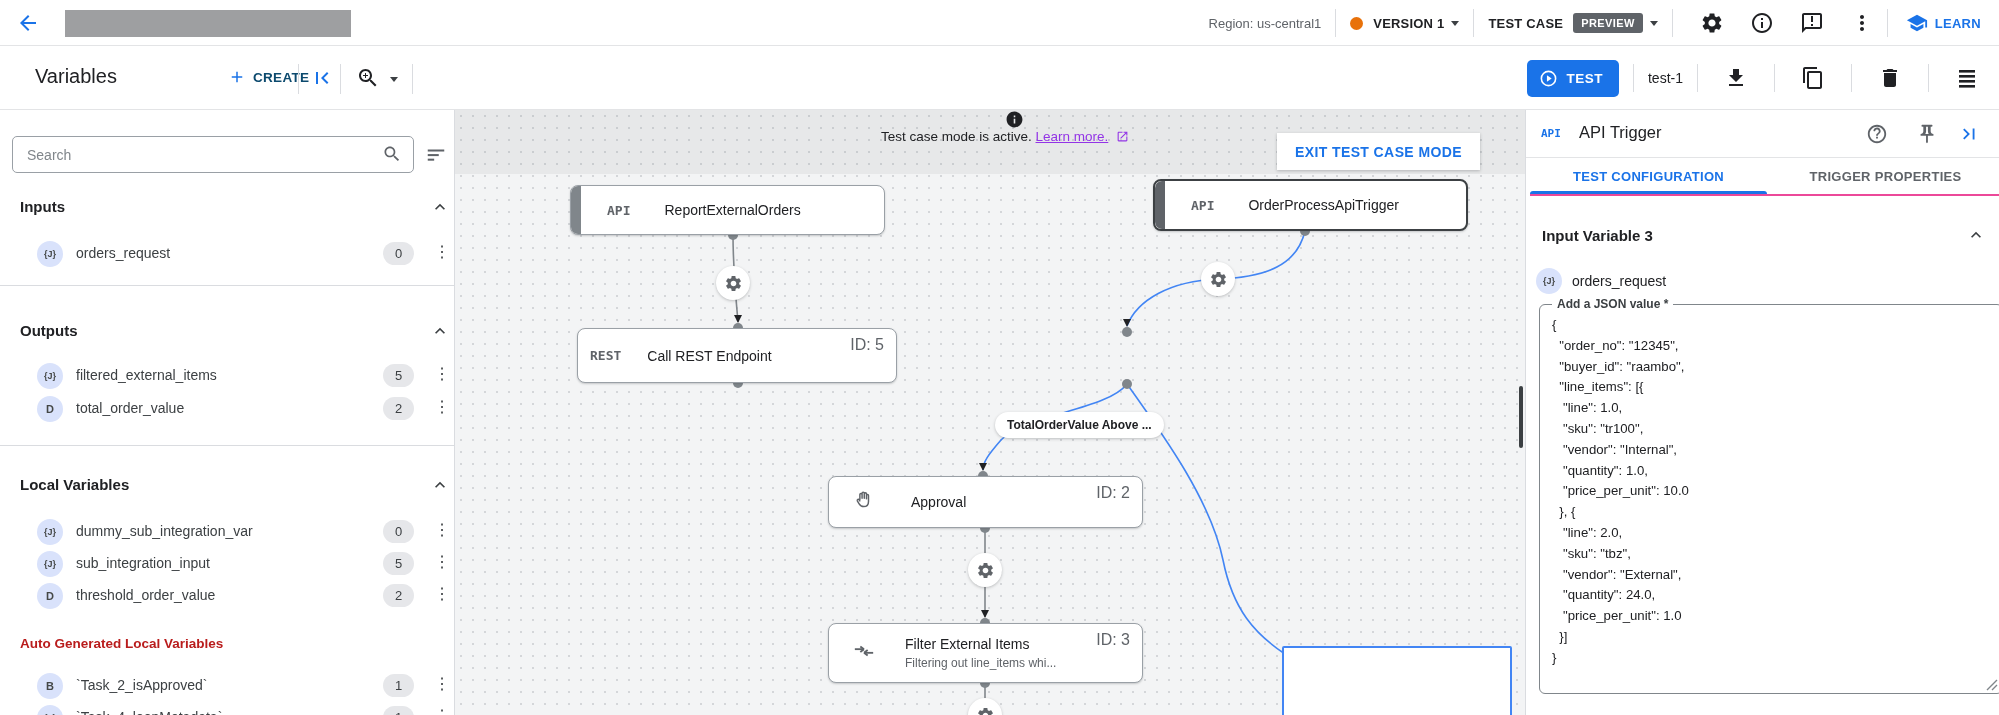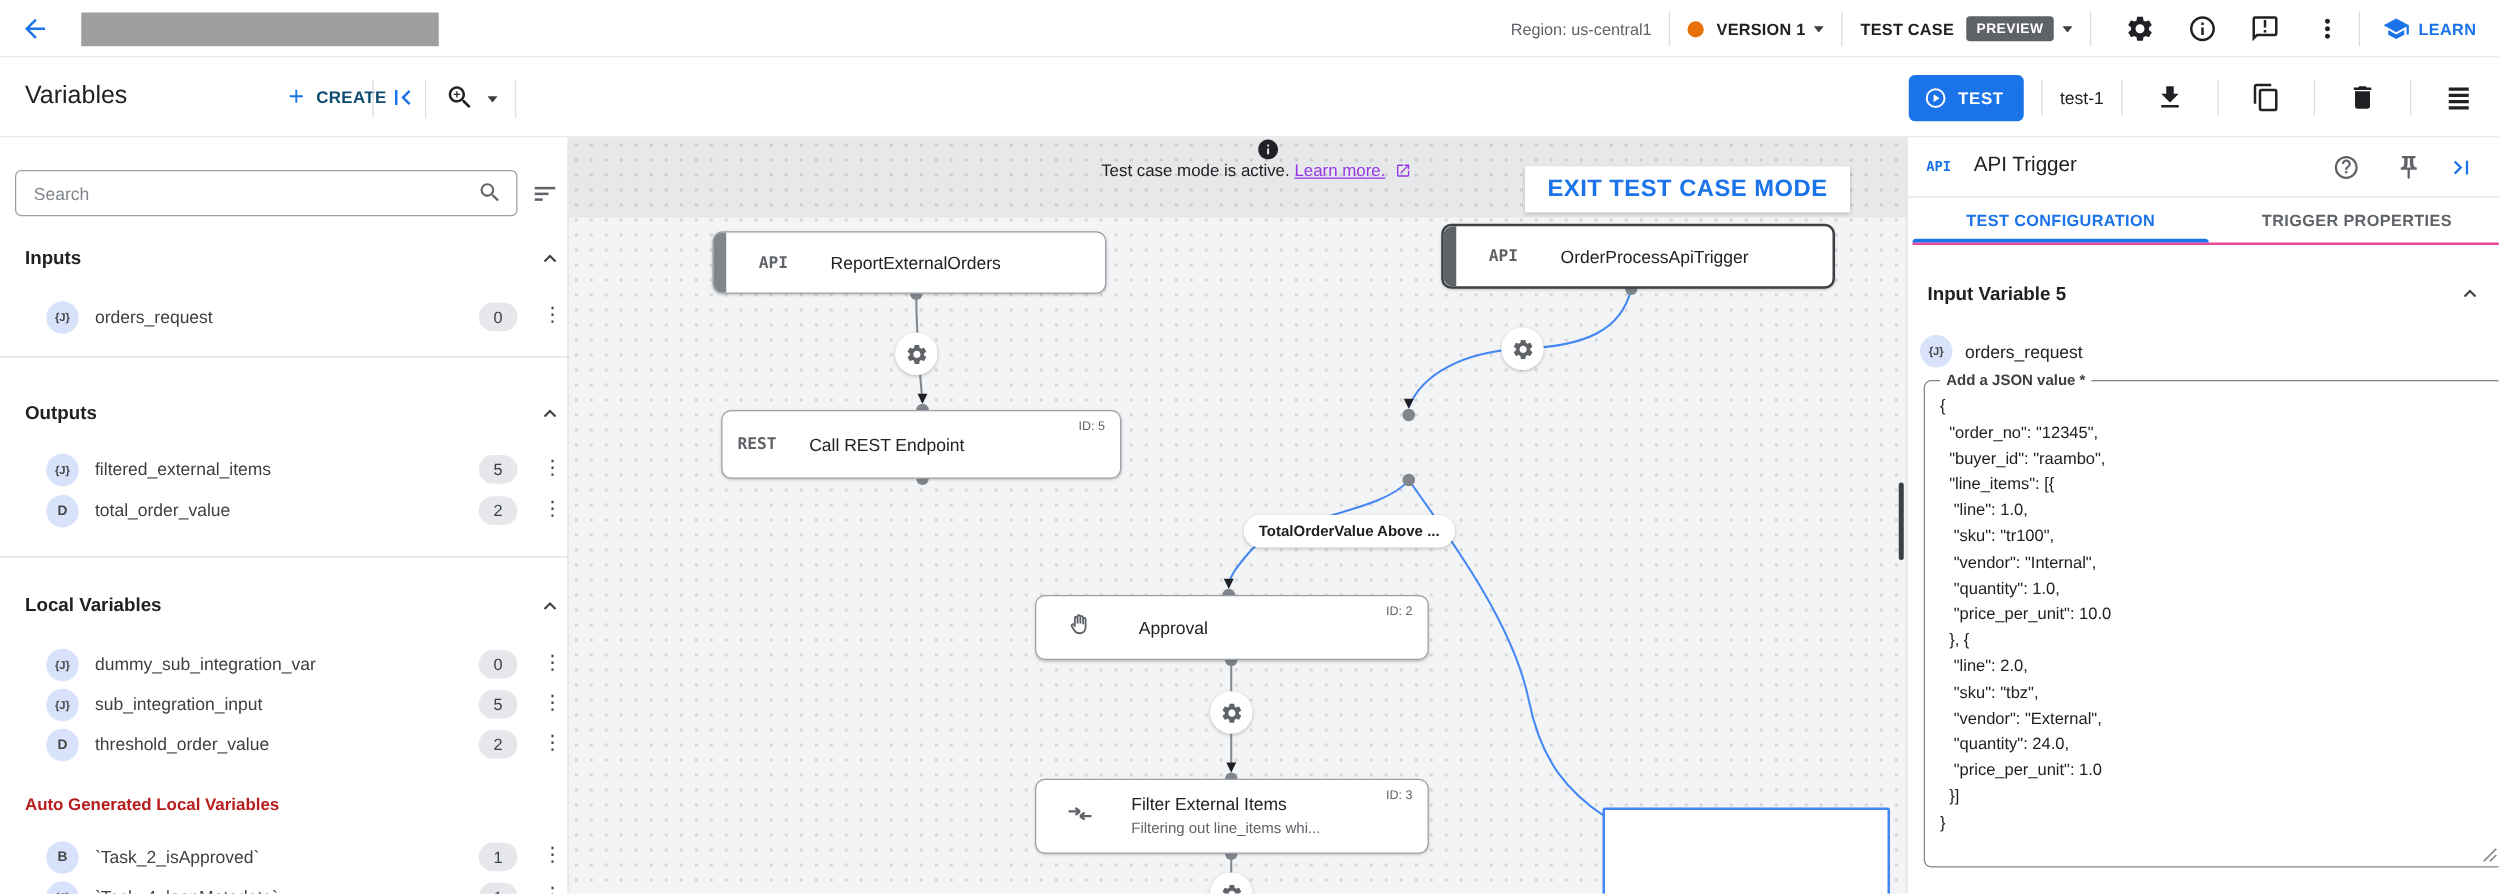--- a/index.html
+++ b/index.html
@@ -23,21 +23,21 @@
   .preview-chip { margin-left:10px; background:#5f6368; color:#fff; font-size:11px; font-weight:bold;
     letter-spacing:.4px; padding:4px 8px; border-radius:3px; }
   .icon-btn { width:24px; height:24px; color:#202124; margin:0 13px; cursor:pointer; }
   .learn { display:flex; align-items:center; color:#1a73e8; font-size:13px; font-weight:bold;
     letter-spacing:.3px; margin:0 18px 0 4px; cursor:pointer; }
   .learn svg { margin-right:7px; }
 
   
   .toolbar { position:absolute; left:0; top:46px; width:1999px; height:64px; background:#fff;
     border-bottom:1px solid #e3e4e6; }
-  .page-title { position:absolute; left:20px; top:19px; font-size:20px; color:#202124; }
+  .page-title { position:absolute; left:35px; top:19px; font-size:20px; color:#202124; }
   .create-btn { position:absolute; left:228px; top:22px; display:flex; align-items:center; color:#0c4a6e;
     font-size:13.5px; font-weight:bold; letter-spacing:.3px; cursor:pointer; }
   .create-btn svg { margin-right:7px; }
   .v-div { position:absolute; top:18px; width:1px; height:30px; background:#dadce0; }
   .tool-icon { position:absolute; top:20px; width:24px; height:24px; color:#202124; cursor:pointer; }
   .zoom-caret { position:absolute; left:383px; top:31px; }
   .toolbar-right { position:absolute; right:0; top:0; height:64px; display:flex; align-items:center; }
   .test-btn { display:flex; align-items:center; background:#1a73e8; color:#fff; font-size:13.5px;
     font-weight:bold; letter-spacing:.5px; padding:9px 16px 9px 12px; border-radius:5px; cursor:pointer; }
   .test-btn svg { margin-right:8px; }
@@ -73,38 +73,38 @@
   
   .canvas { position:relative; width:1070px; height:605px; background:#f3f4f5;
     background-image:radial-gradient(#d4d6d9 1.2px, transparent 1.3px); background-size:12px 12px; overflow:hidden; }
   .banner { position:absolute; left:0; top:0; width:1070px; height:64px; background:rgba(95,99,104,0.08);
     display:flex; align-items:center;flex-direction:column; }
   .banner-info-icon { width:19px; height:19px; margin-left:48px; color:#202124; }
   .banner-text { margin-left:30px; font-size:13.5px; color:#202124; }
   .banner-link { color:#9334e6; text-decoration:underline; cursor:pointer; }
   .ext-icon { display:inline-block; width:13px; height:13px; color:#9334e6; margin-left:4px; vertical-align:-2px; }
   .exit-btn { position:absolute; right:45px; top:23px; height:37px; background:#fff; border-radius:0;
-    color:#1a73e8; font-size:19px; font-weight:bold; letter-spacing:.4px; display:flex; align-items:center;
+    color:#1a73e8; font-size:14px; font-weight:bold; letter-spacing:.4px; display:flex; align-items:center;
     padding:0 18px; box-shadow:0 1px 3px rgba(60,64,67,.3); cursor:pointer; }
   .edges { position:absolute; left:0; top:0; width:1070px; height:605px; }
   .gear-chip { position:absolute; width:34px; height:34px; background:#fff; border-radius:50%;
     box-shadow:0 1px 3px rgba(60,64,67,.3); display:flex; align-items:center; justify-content:center;
     color:#5f6368; cursor:pointer; }
   .node { position:absolute; background:#fff; border:1px solid #9aa0a6; border-radius:8px;
     box-shadow:0 1px 2px rgba(60,64,67,.25); cursor:pointer; }
   .node.selected { border:2px solid #3c4043; }
   .accent-bar { position:absolute; left:0; top:0; bottom:0; width:10px; background:#80868b;
     border-radius:7px 0 0 7px; }
   .node.selected .accent-bar { background:#5f6368; }
   .node-inner { position:absolute; inset:0; display:flex; align-items:center; }
   .node-type { font-family:"DejaVu Sans Mono", monospace; font-size:13px; font-weight:bold; color:#5f6368;
     margin-left:36px; letter-spacing:0; }
   .node-title { font-size:14px; color:#202124; margin-left:34px; }
   .node-icon { margin-left:24px; color:#5f6368; }
-  .node-id { position:absolute; top:7px; right:12px; font-size:10px; color:#5f6368; }
+  .node-id { position:absolute; top:7px; right:12px; font-size:16px; color:#5f6368; }
   .node-col { margin-left:30px; }
   .node-col .t { font-size:14px; font-weight:normal; color:#202124; }
   .node-col .s { font-size:12px; color:#5f6368; margin-top:3px; }
   .edge-chip { position:absolute; background:#fff; border-radius:13px; box-shadow:0 1px 3px rgba(60,64,67,.3);
     font-size:12px; font-weight:bold; color:#202124; padding:6px 12px; }
   .blue-box { position:absolute; left:827px; top:536px; width:230px; height:90px; background:#fff;
     border:2px solid #4285f4; border-radius:2px; }
   .canvas-scroll-thumb { position:absolute; left:1064px; top:276px; width:4px; height:62px; background:#3c4043;
     border-radius:2px; }
 
@@ -489,21 +489,21 @@
         <div class="insp-hicon" style="left:432px;color:#1a73e8;">
           <svg viewBox="0 0 24 24" width="22" height="22" fill="currentColor">
               <path d="M5.59 7.41L10.18 12l-4.59 4.59L7 18l6-6-6-6zM16 6h2v12h-2z"></path>
             </svg>
         </div>
       </div>
       <div class="insp-tabs">
         <div class="insp-tab active">TEST CONFIGURATION</div>
         <div class="insp-tab">TRIGGER PROPERTIES</div>
       </div>
-      <div class="insp-section-title">Input Variable 5</div>
+      <div class="insp-section-title">Input Variable 3</div>
       <div class="insp-sec-chevron">
         <svg viewBox="0 0 24 24" width="20" height="20" fill="currentColor">
             <path d="M7.41 15.41L12 10.83l4.59 4.58L18 14l-6-6-6 6z"></path>
           </svg>
       </div>
       <div class="insp-var-row">
         <span class="type-pill">{J}</span>
         <span class="insp-var-name">orders_request</span>
       </div>
       <div class="fieldset">

